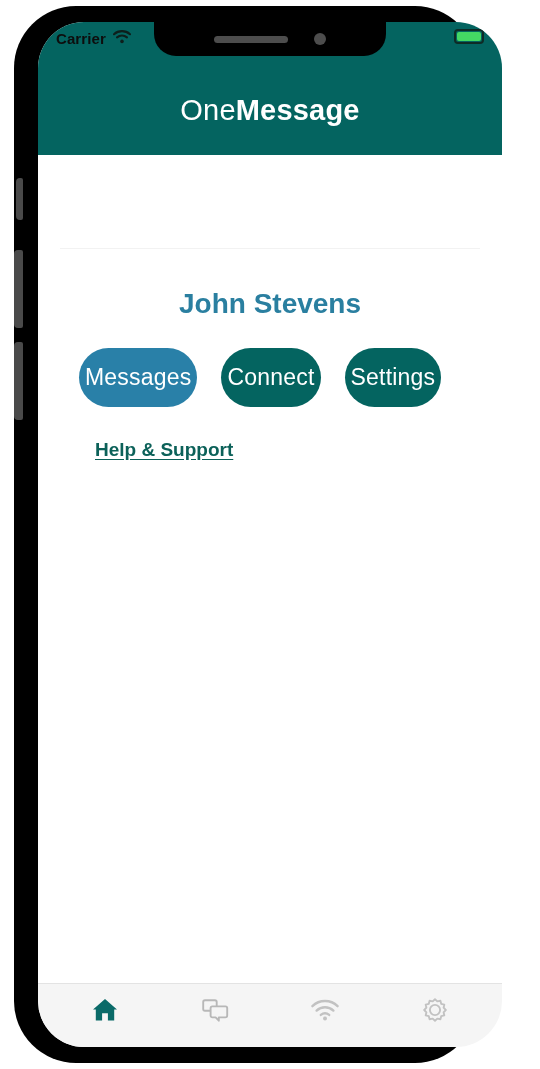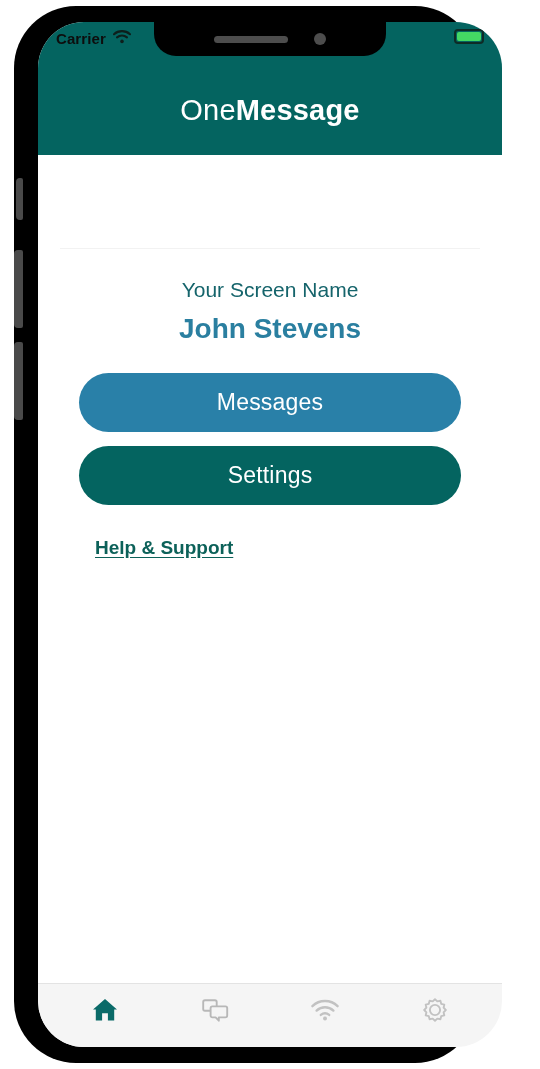--- a/index.html
+++ b/index.html
@@ -178,22 +178,22 @@
     color: #2a7fa0;
     font-weight: 700;
     margin-top: 10px;
     line-height: 1.2;
   }
 
   #button-stack {
     margin-top: 27px;
     width: 382px;
     display: flex;
-    flex-direction: column;
-    gap: 14px;
+    flex-direction: row;
+    gap: 24px;
   }
   .nav-button {
     height: 59px;
     border-radius: 30px;
     border: none;
     color: #ffffff;
     font-size: 23px;
     font-family: "Liberation Sans", sans-serif;
     font-weight: 400;
     letter-spacing: .2px;
@@ -278,26 +278,26 @@
     </div>
 
     <div id="app-header">
       <div id="app-title"><span class="title-light">One</span><span class="title-bold">Message</span></div>
     </div>
 
     <div id="content">
       <div id="content-divider"></div>
 
       <div id="screen-name-block">
-        <div id="screen-name-label">Your Screen Name</div>
         <div id="screen-name-value">John Stevens</div>
       </div>
 
       <div id="button-stack">
         <button class="nav-button primary">Messages</button>
+        <button class="nav-button secondary">Connect</button>
         <button class="nav-button secondary">Settings</button>
       </div>
 
       <div id="footer-links">
         <a class="footer-link">Help &amp; Support</a>
       </div>
     </div>
 
     <div id="bottom-nav">
 

